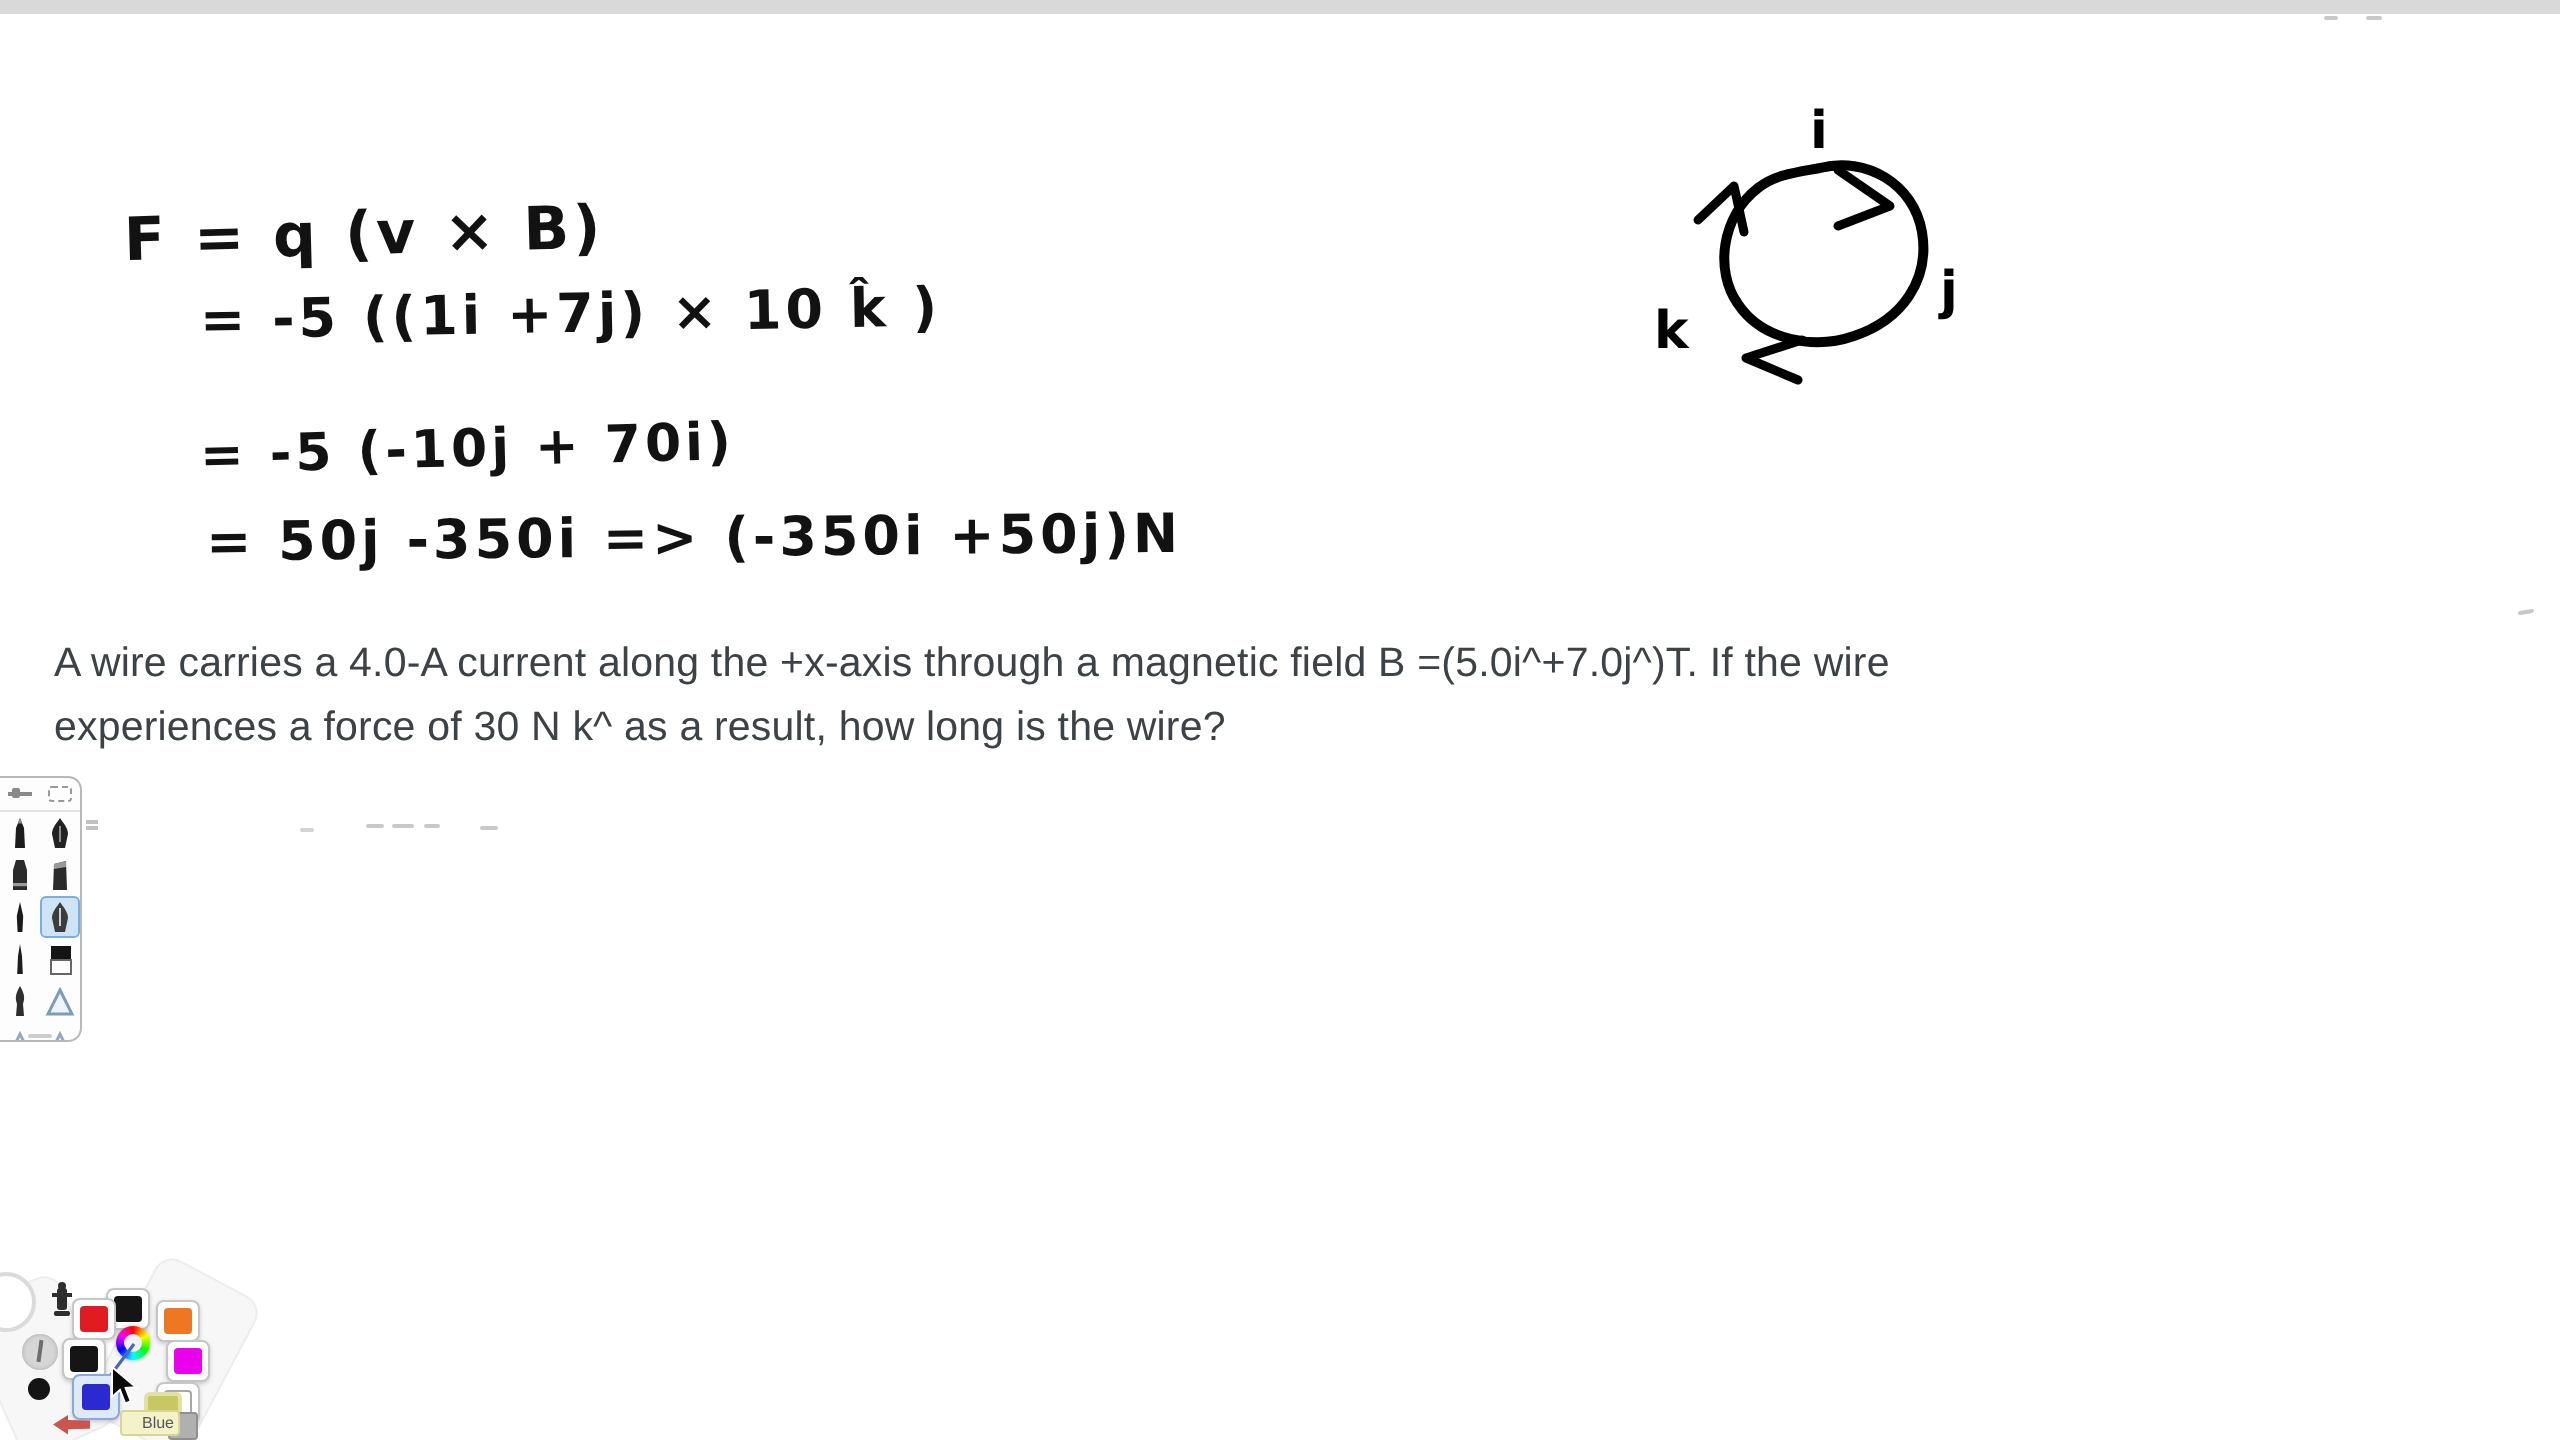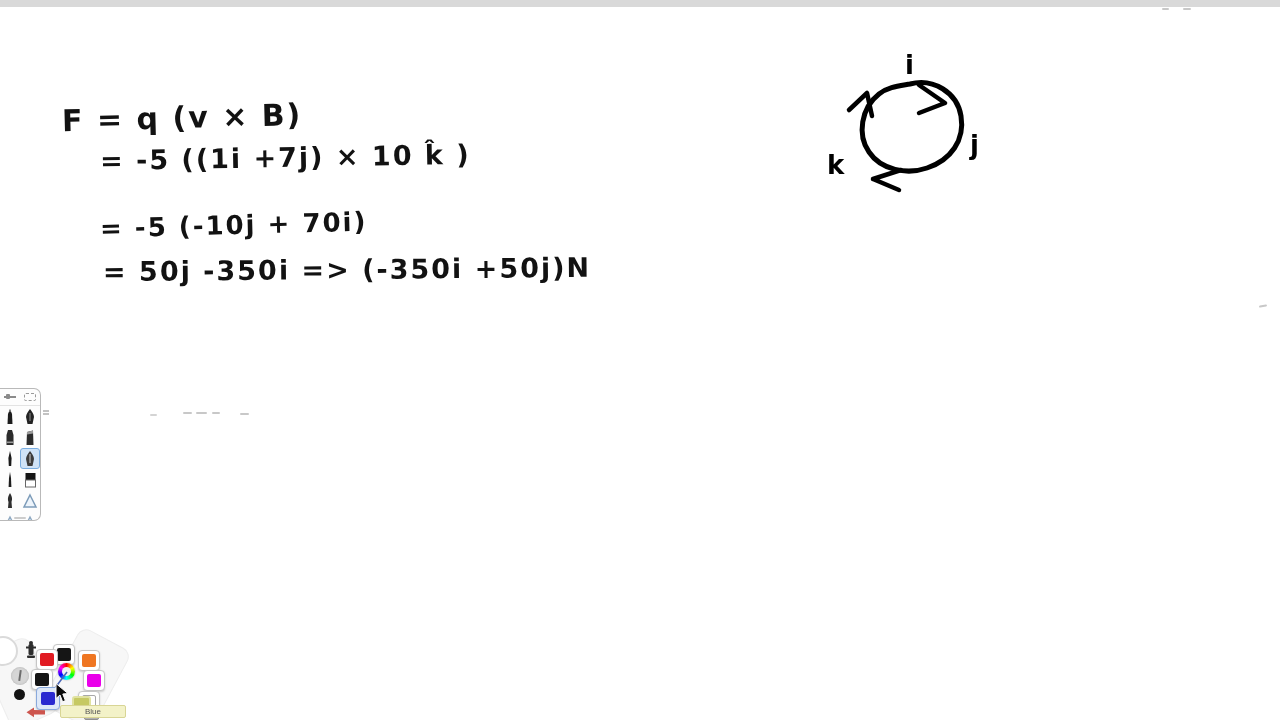--- a/index.html
+++ b/index.html
@@ -55,21 +55,21 @@
   .ind-circle{position:absolute;left:11px;top:39px;width:18px;height:18px;border-radius:50%;
               background:#d6d6d6;box-shadow:inset 0 0 2px #aaa;}
   .ind-circle::after{content:"";position:absolute;left:8px;top:3px;width:2px;height:11px;background:#6d6d6d;transform:rotate(8deg);}
   .ind-dot{position:absolute;left:14px;top:61px;width:11px;height:11px;border-radius:50%;background:#141414;}
   .olive{position:absolute;left:72px;top:68px;width:15px;height:15px;background:#c6c963;
          border:2px solid #e0e2a0;border-radius:3px;}
   .graycard{position:absolute;left:84px;top:78px;width:13px;height:12px;background:#b0b0b0;
             border:1px solid #8f8f8f;border-radius:2px;}
   .tooltip{position:absolute;left:60px;top:77px;min-width:24px;height:11px;background:#f3f2c8;
            border:1px solid #d8d595;border-radius:2px;font-size:8px;line-height:11px;color:#555;
-           text-align:center;padding:0 20px;}
+           text-align:right;padding:0 2px;}
   .hydrant{position:absolute;left:24px;top:12px;}
   .cursor{position:absolute;left:55px;top:55px;}
   .redarrow{position:absolute;left:26px;top:79px;}
   svg{display:block;}
 </style>
 </head>
 <body>
 
 <div id="stage">
 
@@ -89,20 +89,22 @@
     <path d="M 95 32 C 118 26 142 40 146 64 C 150 88 136 108 112 116 C 92 123 66 118 54 100 C 42 83 46 56 64 42 C 73 35 84 34 95 32 Z" fill="none" stroke="#000" stroke-width="5" stroke-linecap="round"></path>
     <path d="M 104 33 L 130 51 M 130 51 L 104 61" fill="none" stroke="#000" stroke-width="4.5" stroke-linecap="round"></path>
     <path d="M 34 58 L 52 41 M 52 41 L 57 64" fill="none" stroke="#000" stroke-width="4.5" stroke-linecap="round"></path>
     <path d="M 86 118 L 58 127 M 58 127 L 84 138" fill="none" stroke="#000" stroke-width="4.5" stroke-linecap="round"></path>
     <text x="90" y="22">i</text>
     <text x="155" y="102">j</text>
     <text x="12" y="122">k</text>
   </svg>
 
   <div id="problem2" class="problem">
+    <div>A wire carries a 4.0-A current along the +x-axis through a magnetic field B =(5.0i^+7.0j^)T. If the wire</div>
+    <div>experiences a force of 30 N k^ as a result, how long is the wire?</div>
   </div>
 
   <div class="mark" style="left:150px;top:414px;width:7px;height:2px;background:#d4d4d4;"></div>
   <div class="mark" style="left:183px;top:412px;width:9px;height:2px;"></div>
   <div class="mark" style="left:196px;top:412px;width:11px;height:2px;"></div>
   <div class="mark" style="left:212px;top:412px;width:8px;height:2px;"></div>
   <div class="mark" style="left:240px;top:413px;width:9px;height:2px;"></div>
 
   <div id="toolpanel">
     <div class="phead">

